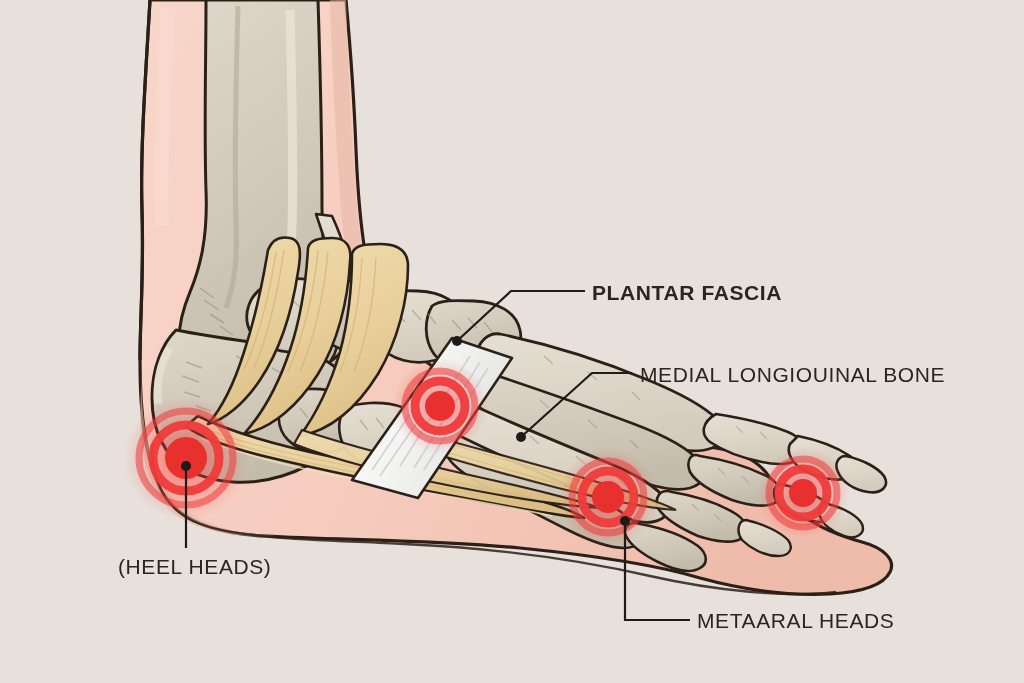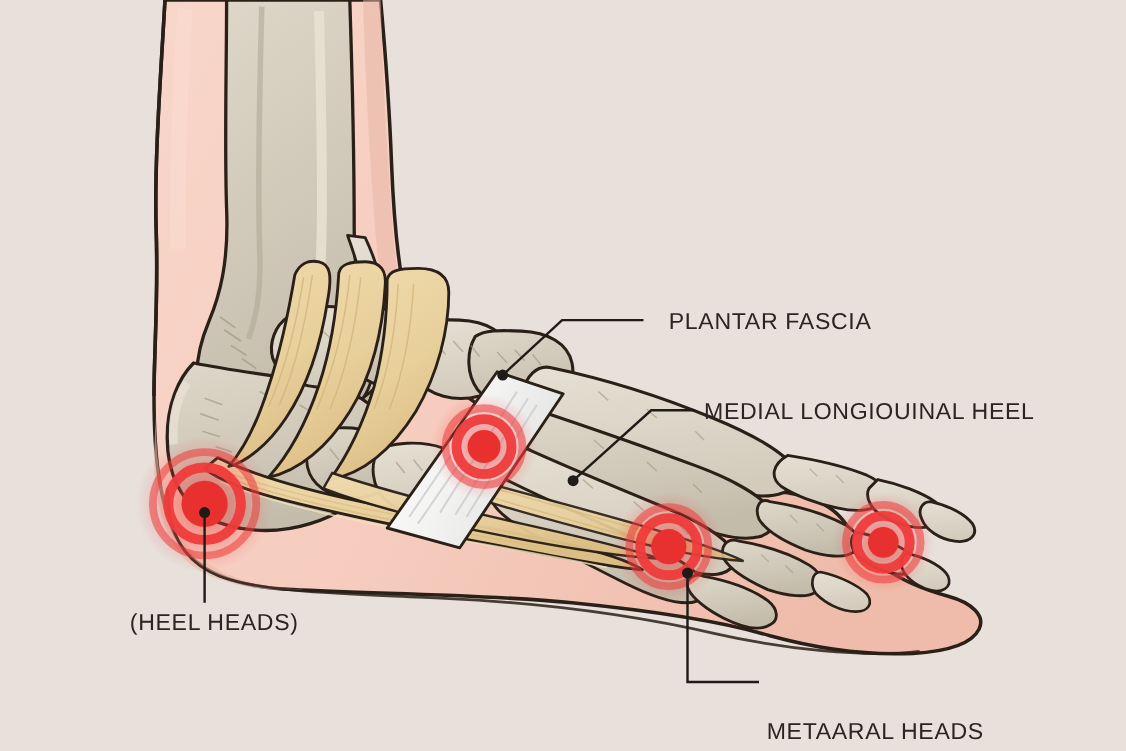--- a/index.html
+++ b/index.html
@@ -338,29 +338,29 @@
           <polyline points="186,466 186,548 186,548" fill="none" stroke="#1f1b18" stroke-width="2.2"></polyline>
           <circle cx="186" cy="466" r="5" fill="#1f1b18"></circle>
         </g>
         <g>
           <polyline points="625,521 625,620 690,620" fill="none" stroke="#1f1b18" stroke-width="2.2"></polyline>
           <circle cx="625" cy="521" r="5" fill="#1f1b18"></circle>
         </g>
       </g>
   </svg>
 
-  <div class="lbl" style="left:608px; top:278px;">
+  <div class="lbl" style="left:592px; top:278px;font-weight:bold;">
     <span>PLANTAR FASCIA</span>
   </div>
 
   <div class="lbl" style="left:640px; top:360px;">
-    <span>MEDIAL LONGIOUINAL HEEL</span>
+    <span>MEDIAL LONGIOUINAL BONE</span>
   </div>
 
   <div class="lbl" style="left:118px; top:552px;">
     <div>(HEEL HEADS)</div>
   </div>
 
-  <div class="lbl" style="left:697px; top:606px;margin-top:45px;">
+  <div class="lbl" style="left:697px; top:606px;">
     <span>METAARAL HEADS</span>
   </div>
 
 </div>
 
 </body></html>

